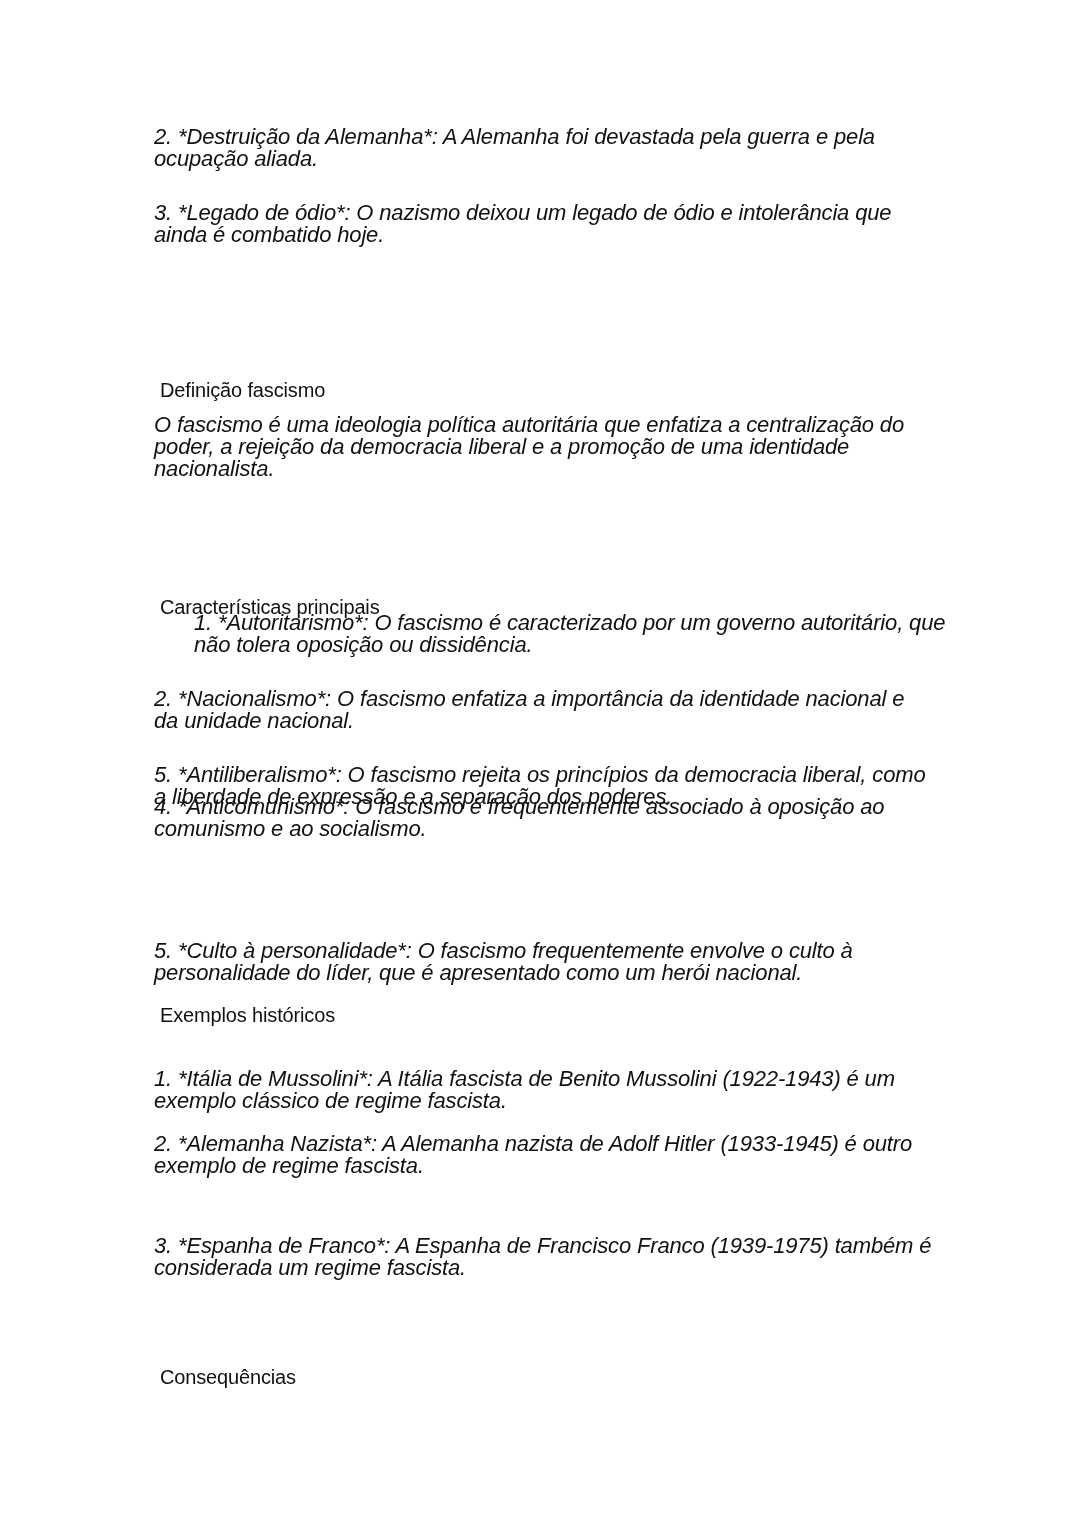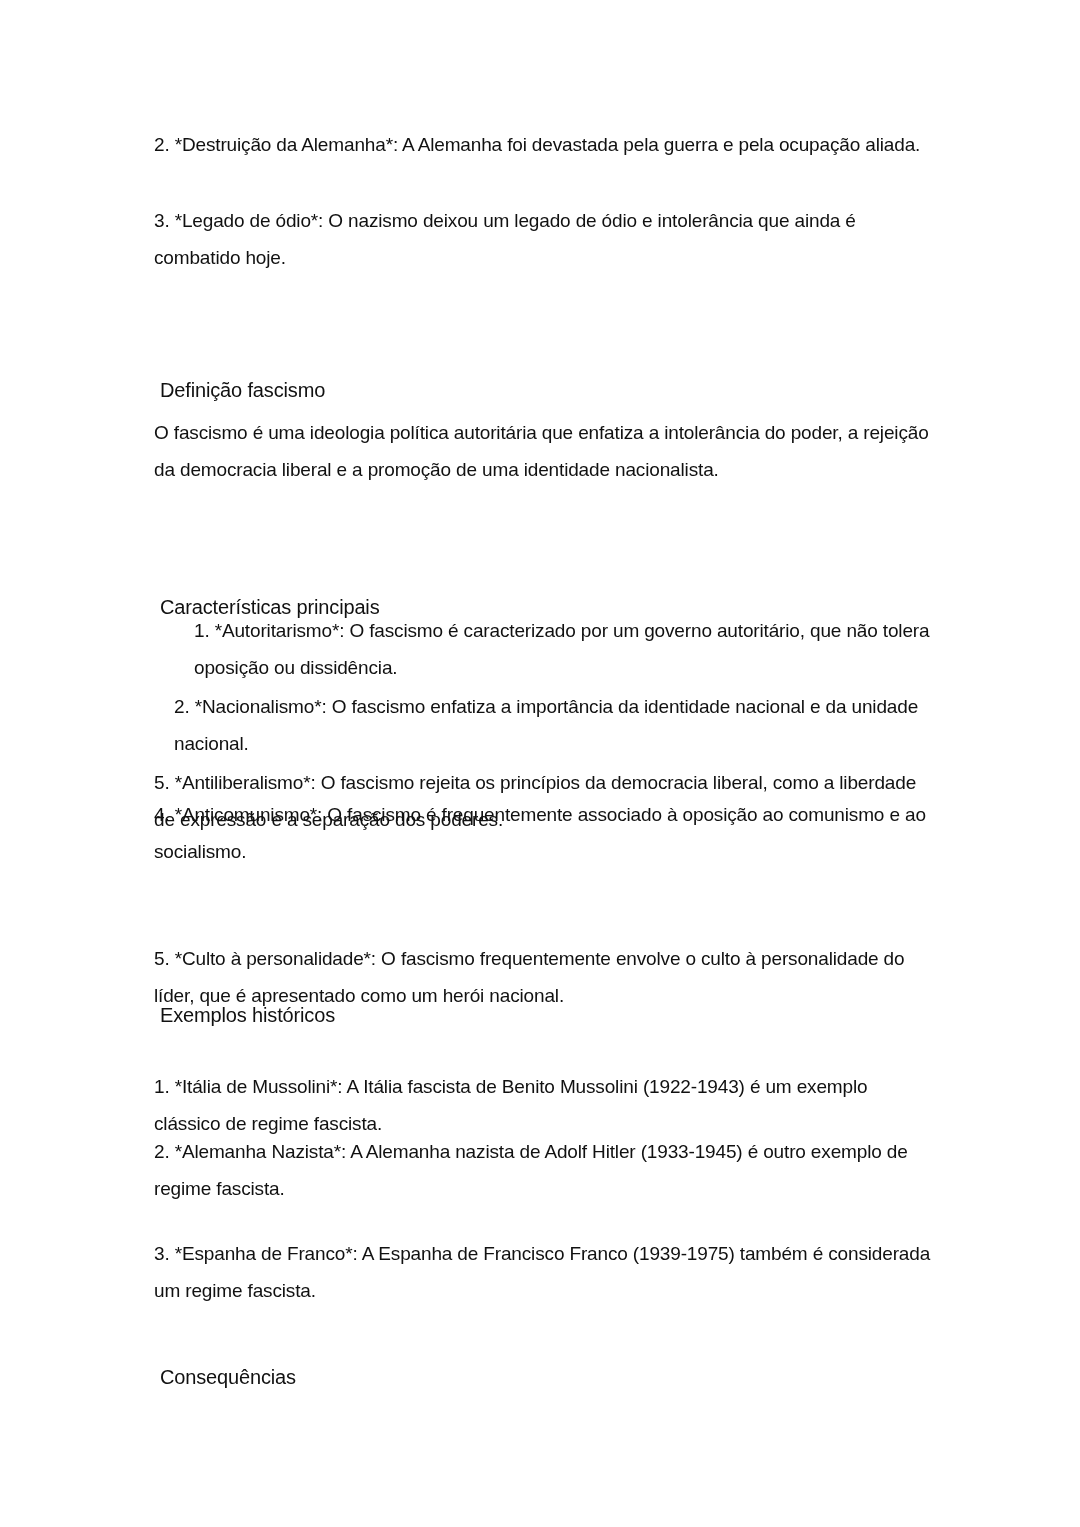--- a/index.html
+++ b/index.html
@@ -18,49 +18,50 @@
     .page {
       position: absolute;
       left: 154px;
       top: 0;
       width: 780px;
     }
     .block {
       position: absolute;
       left: 0;
       width: 780px;
-      font-size: 19px;
-      line-height: 37px;
+      font-size: 22px;
+      line-height: 22px;
       letter-spacing: -0.15px;
       margin: 0;
+      font-style: italic;
     }
     .heading {
       position: absolute;
       left: 0;
       font-size: 20px;
       line-height: 30px;
       letter-spacing: -0.15px;
       margin: 6px;
       font-weight: normal;
     }
   </style>
 </head>
 <body>
 
 <div class="page">
 
   <p class="block" style="top:126px;">2. *Destruição da Alemanha*: A Alemanha foi devastada pela guerra e pela ocupação aliada.</p>
   <p class="block" style="top:202px;">3. *Legado de ódio*: O nazismo deixou um legado de ódio e intolerância que ainda é combatido hoje.</p>
 
   <h2 class="heading" style="top:369px;">Definição fascismo</h2>
-  <p class="block" style="top:414px;">O fascismo é uma ideologia política autoritária que enfatiza a intolerância do poder, a rejeição da democracia liberal e a promoção de uma identidade nacionalista.</p>
+  <p class="block" style="top:414px;">O fascismo é uma ideologia política autoritária que enfatiza a centralização do poder, a rejeição da democracia liberal e a promoção de uma identidade nacionalista.</p>
 
   <h2 class="heading" style="top:586px;">Características principais</h2>
   <p class="block" style="top:612px;margin-left:40px;">1. *Autoritarismo*: O fascismo é caracterizado por um governo autoritário, que não tolera oposição ou dissidência.</p>
-  <p class="block" style="top:688px;margin-left:20px;">2. *Nacionalismo*: O fascismo enfatiza a importância da identidade nacional e da unidade nacional.</p>
+  <p class="block" style="top:688px;">2. *Nacionalismo*: O fascismo enfatiza a importância da identidade nacional e da unidade nacional.</p>
   <p class="block" style="top:764px;">5. *Antiliberalismo*: O fascismo rejeita os princípios da democracia liberal, como a liberdade de expressão e a separação dos poderes.</p>
   <p class="block" style="top:796px;">4. *Anticomunismo*: O fascismo é frequentemente associado à oposição ao comunismo e ao socialismo.</p>
   <p class="block" style="top:940px;">5. *Culto à personalidade*: O fascismo frequentemente envolve o culto à personalidade do líder, que é apresentado como um herói nacional.</p>
 
   <h2 class="heading" style="top:994px;text-align:center;">Exemplos históricos</h2>
   <p class="block" style="top:1068px;">1. *Itália de Mussolini*: A Itália fascista de Benito Mussolini (1922-1943) é um exemplo clássico de regime fascista.</p>
   <p class="block" style="top:1133px;">2. *Alemanha Nazista*: A Alemanha nazista de Adolf Hitler (1933-1945) é outro exemplo de regime fascista.</p>
   <p class="block" style="top:1235px;">3. *Espanha de Franco*: A Espanha de Francisco Franco (1939-1975) também é considerada um regime fascista.</p>
 
   <h2 class="heading" style="top:1356px;">Consequências</h2>

